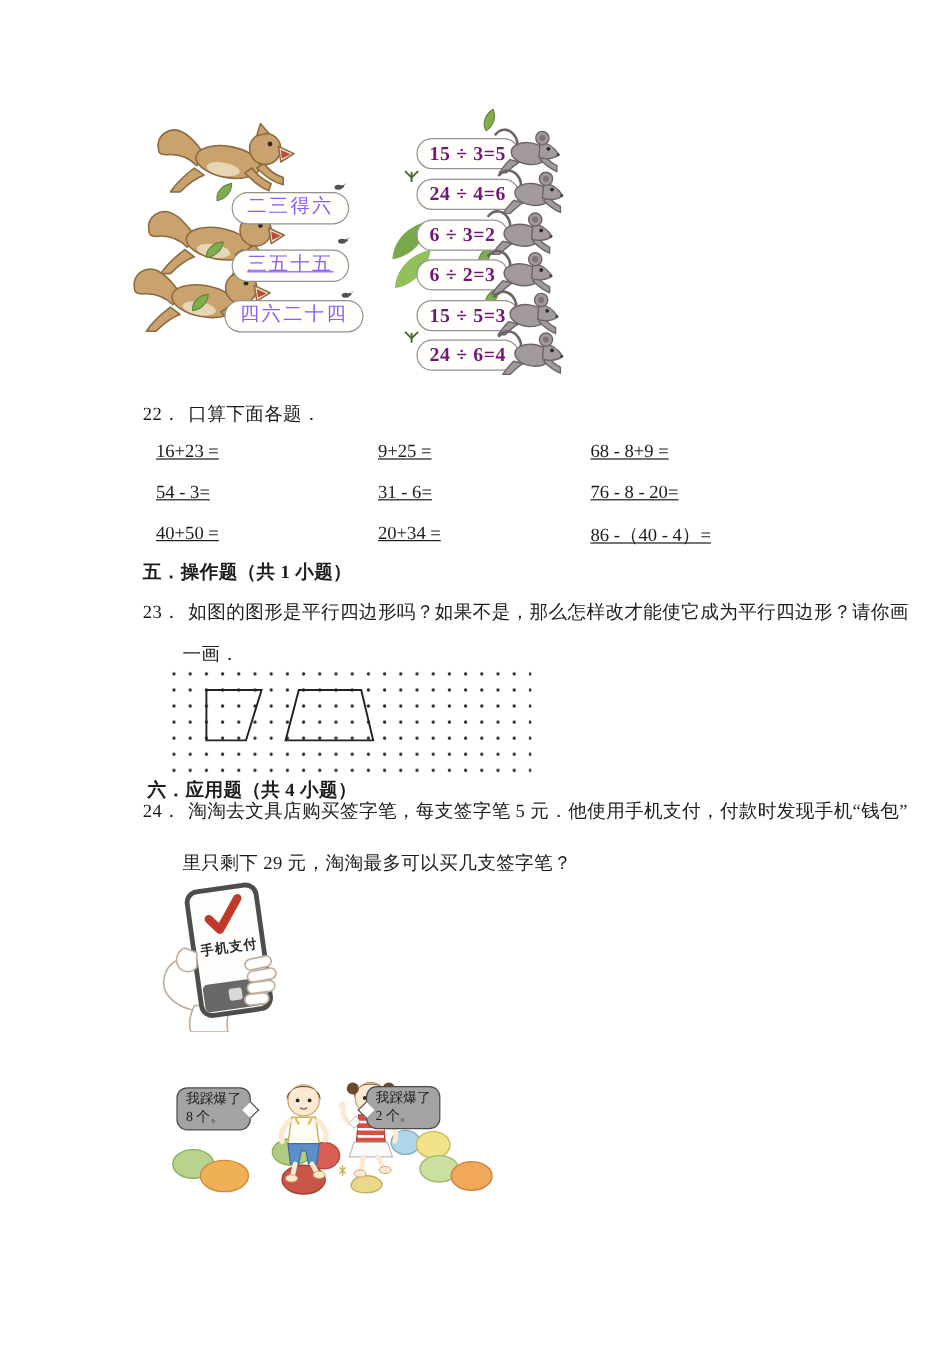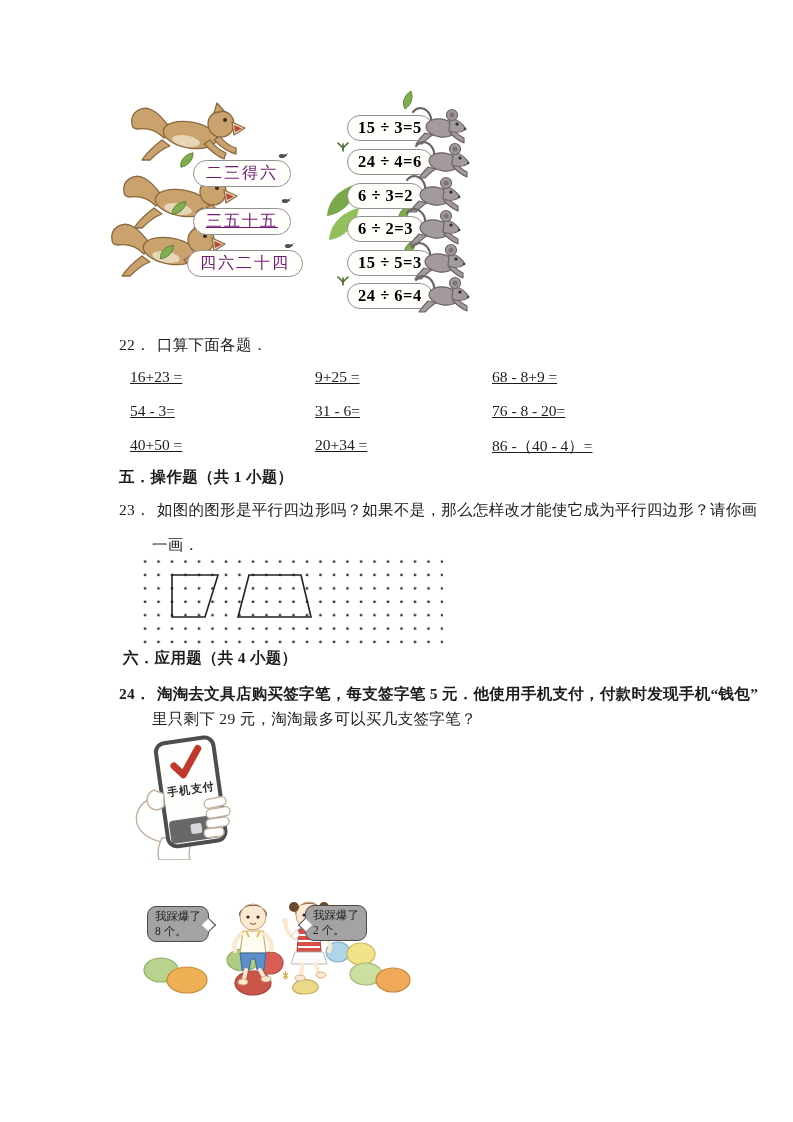--- a/index.html
+++ b/index.html
@@ -5,22 +5,22 @@
   html,body{margin:0;padding:0;background:#ffffff;}
   .page{position:relative;width:793px;height:1122px;background:#ffffff;overflow:hidden;
         font-family:"Liberation Serif","DejaVu Serif",serif;color:#1c1c1c;}
   .abs{position:absolute;}
   .line{position:absolute;font-size:15.5px;white-space:nowrap;letter-spacing:0.3px;margin-left:22px;}
   .bold{font-weight:bold;}
   .qnum{margin-right:6px;}
   .prob{position:absolute;font-size:15.5px;white-space:nowrap;text-decoration:underline;}
   .capsule{position:absolute;border:1.6px solid #919191;border-radius:14px;background:#fffefb;
            text-align:center;white-space:nowrap;box-sizing:border-box;}
-  .rhyme{height:27px;line-height:24px;font-size:16px;color:#701a75;letter-spacing:2px;padding:0 12px;}
-  .eq{height:26px;line-height:23px;font-size:16.5px;font-weight:bold;color:#000000;padding:0 10px;letter-spacing:0.5px;}
+  .rhyme{height:27px;line-height:24px;font-size:16px;color:#8b5cf6;letter-spacing:2px;padding:0 12px;}
+  .eq{height:26px;line-height:23px;font-size:16.5px;font-weight:bold;color:#701a75;padding:0 10px;letter-spacing:0.5px;}
   .bubble{position:absolute;border:1.5px solid #4a4a4a;border-radius:9px;background:#a3a3a3;
           font-size:11.5px;line-height:1.32;padding:2px 7px;color:#222;z-index:3;}
   .bubble:after{content:"";position:absolute;width:9px;height:9px;background:#fff;transform:rotate(45deg);}
   .bubble-left:after{right:-6px;top:13px;border-top:1.5px solid #4a4a4a;border-right:1.5px solid #4a4a4a;}
   .bubble-right:after{left:-6px;top:14px;border-left:1.5px solid #4a4a4a;border-bottom:1.5px solid #4a4a4a;}
   .phone-label{position:absolute;font-size:11px;font-weight:bold;color:#2a2a2a;letter-spacing:1px;
                transform:rotate(-8deg);text-align:center;z-index:2;}
 </style>
 </head>
 <body>
@@ -176,21 +176,21 @@
       <pattern id="dg" width="13.5" height="13.4" patternUnits="userSpaceOnUse">
         <circle cx="6" cy="5.6" r="1.4" fill="#2a2a2a"></circle>
       </pattern>
     </defs>
     <rect width="304" height="92" fill="url(#dg)"></rect>
     <polygon points="33,19 79,19 66,61 33,61" fill="none" stroke="#222" stroke-width="1.6"></polygon>
     <polygon points="110,19 162,19 172,61 99,61" fill="none" stroke="#222" stroke-width="1.6"></polygon>
   </svg>
 
   <div class="line bold" style="left:101px;top:648px;">六．应用题（共 4 小题）</div>
-  <div class="line" style="left:97px;top:684px;font-weight:bold;">
+  <div class="line" style="left:97px;top:666px;">
     <span class="qnum">24．</span><span>淘淘去文具店购买签字笔，每支签字笔 5 元．他使用手机支付，付款时发现手机“钱包”</span>
   </div>
   <div class="line" style="left:130px;top:709px;">里只剩下 29 元，淘淘最多可以买几支签字笔？</div>
 
   <div class="abs" style="left:120px;top:734px;width:130px;height:126px;">
     <svg width="130" height="126">
       <path d="M28,66 C16,72 12,88 22,98 C32,108 52,112 66,108 L70,88 L48,70 Z" fill="#fff" stroke="#c2b09e" stroke-width="1.4"></path>
       <path d="M42,104 C38,112 37,119 39,126 L70,126 C68,118 70,110 73,103 Z" fill="#fff" stroke="#c2b09e" stroke-width="1.4"></path>
       <g transform="rotate(-8 70 60)">
         <rect x="42" y="6" width="58" height="104" rx="9" fill="#fdfdfb" stroke="#4d4d4d" stroke-width="4"></rect>

